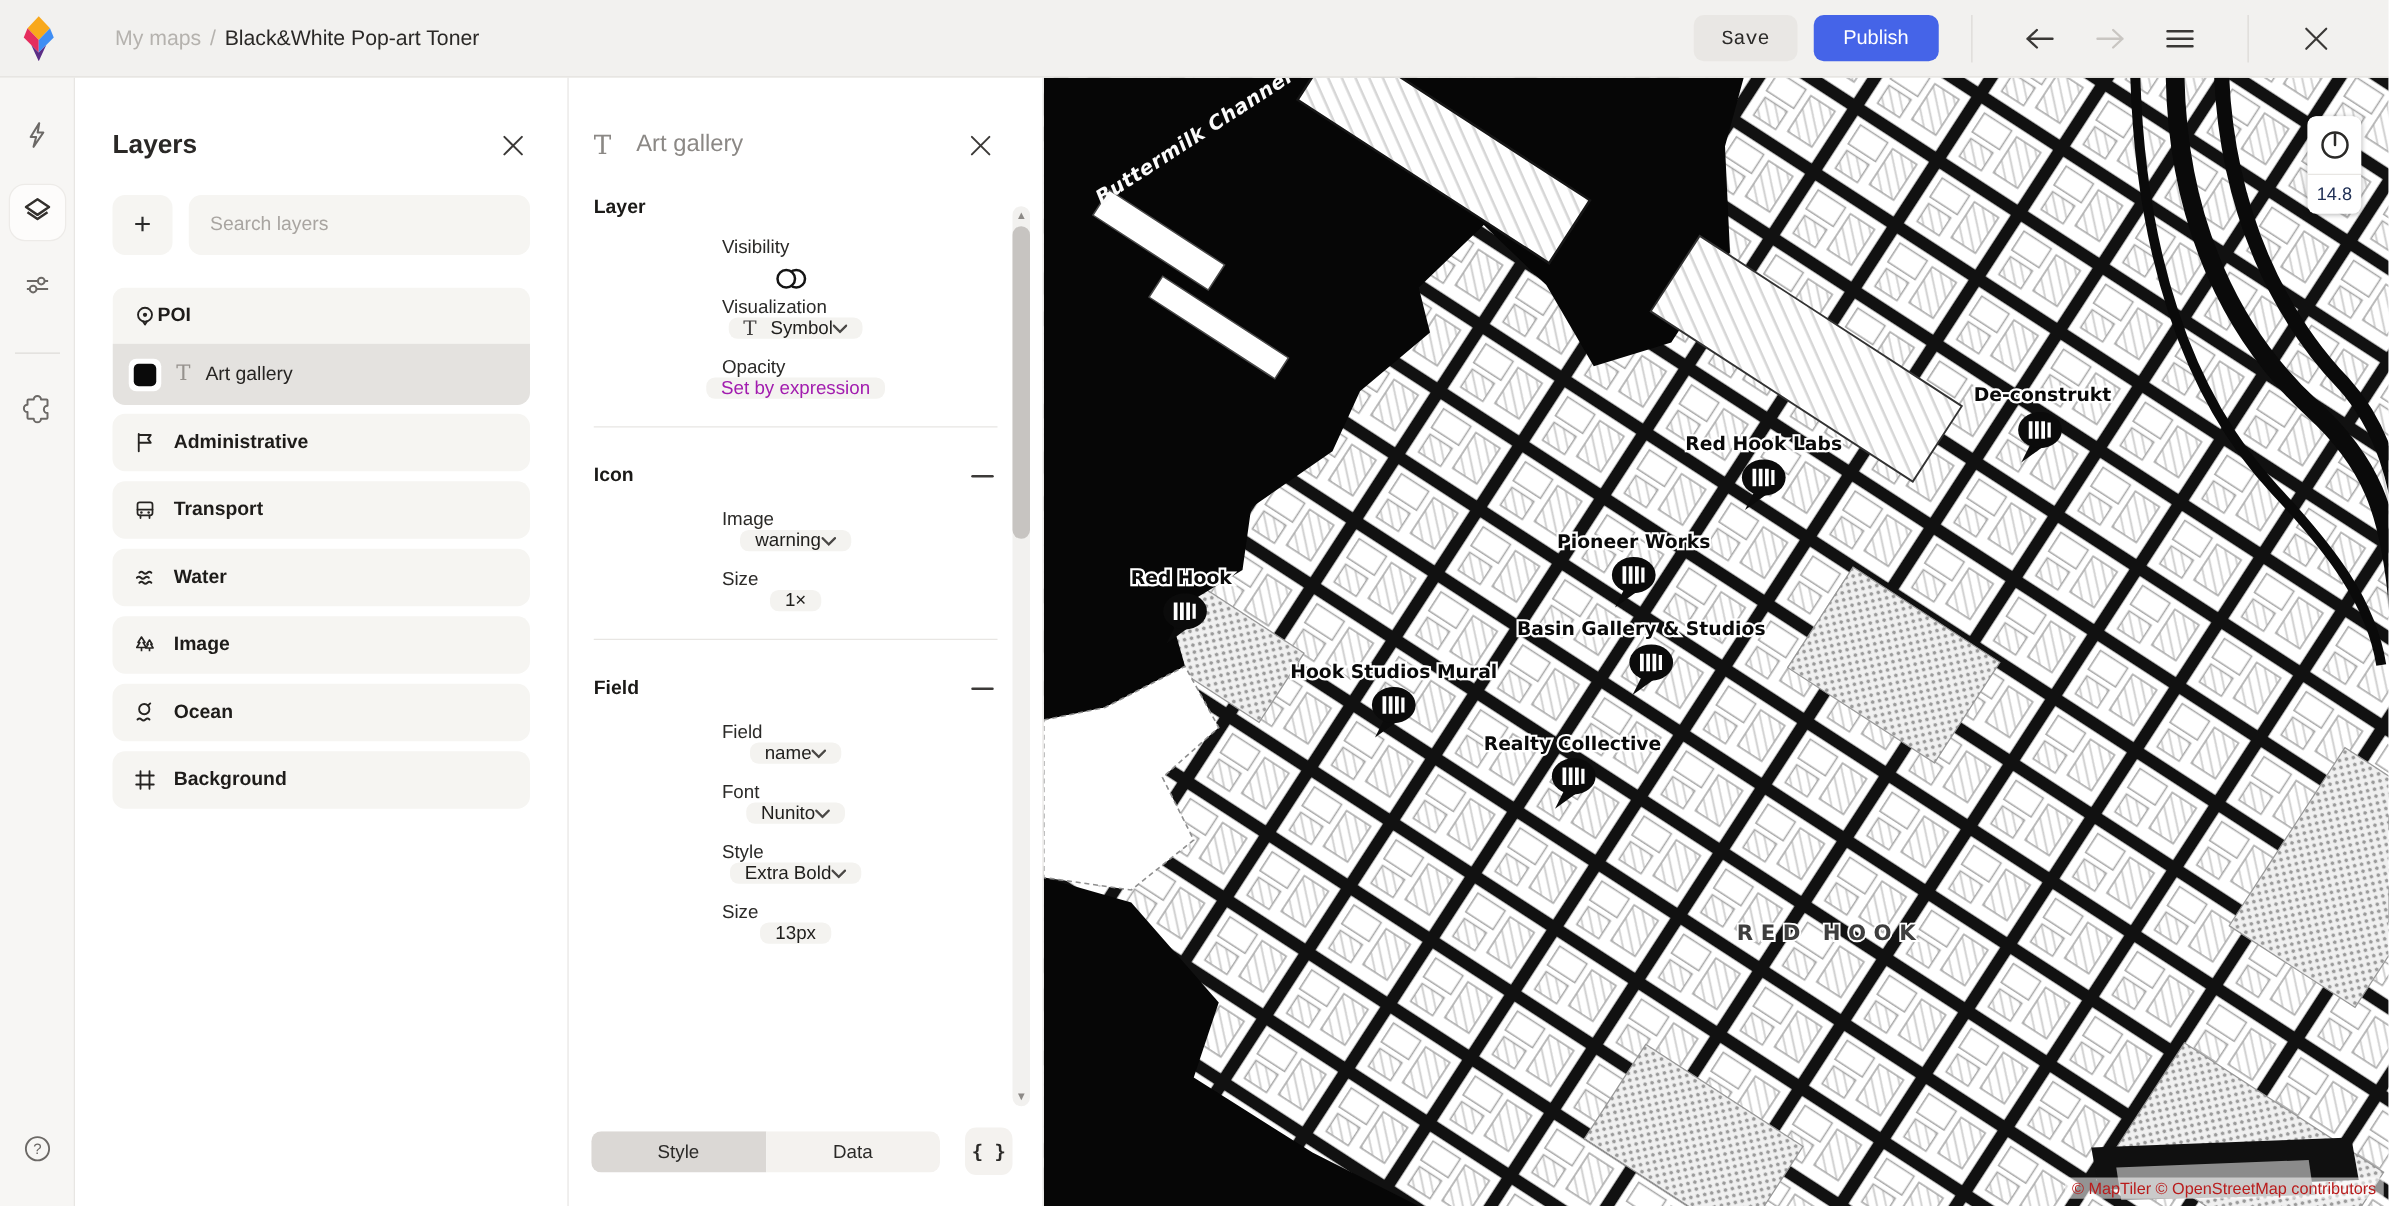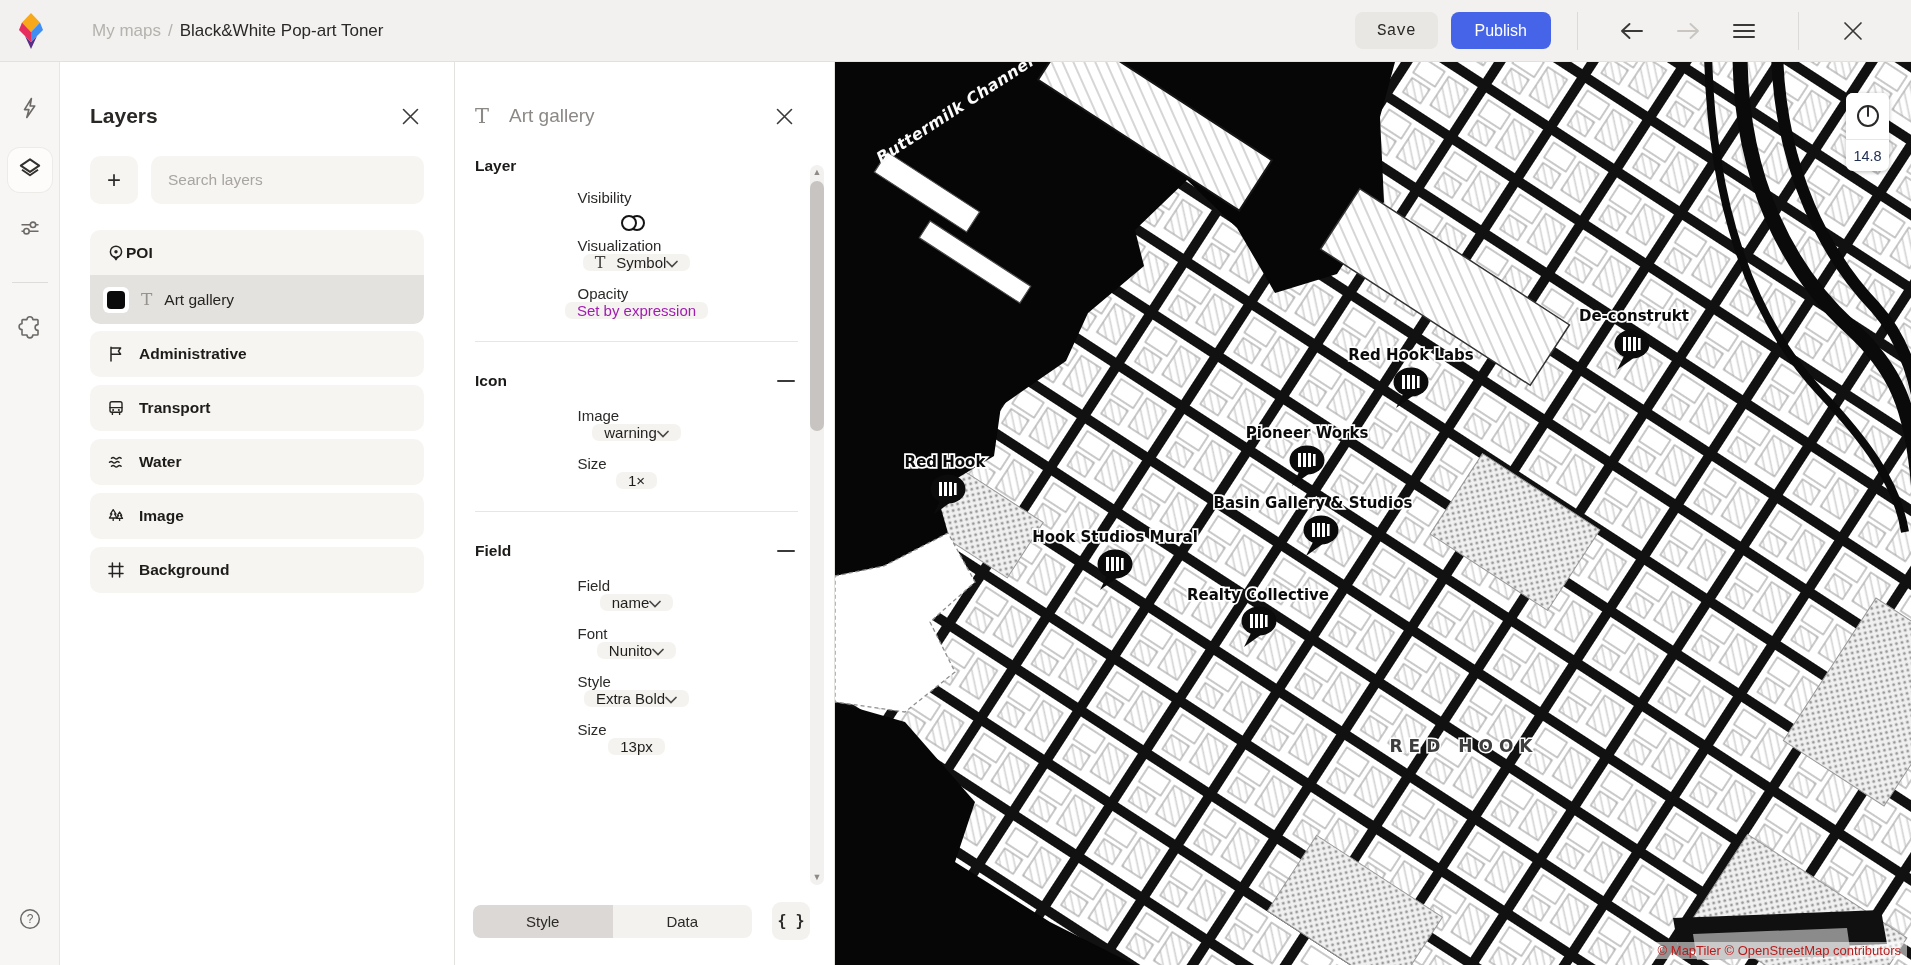--- a/index.html
+++ b/index.html
@@ -292,20 +292,29 @@
             <span class="g-label">Water</span>
           </div>
           <div class="group-row">
             <span class="g-icon">
               <svg width="18" height="18" viewBox="0 0 18 18">
                 <path d="M6.2 2.6 L3.4 7 H4.9 L2.4 11 H10 L7.5 7 H9 Z M6.2 11 V14" fill="none" stroke="#262422" stroke-width="1.3" stroke-linejoin="round"></path>
                 <path d="M12.6 5 L10.5 8.3 H11.6 L9.7 11.4 H15.5 L13.6 8.3 H14.7 Z M12.6 11.4 V14" fill="none" stroke="#262422" stroke-width="1.3" stroke-linejoin="round"></path>
               </svg>
             </span>
             <span class="g-label">Image</span>
+          </div>
+          <div class="group-row">
+            <span class="g-icon">
+              <svg width="18" height="18" viewBox="0 0 18 18">
+                <circle cx="8.4" cy="6.3" r="4.1" fill="none" stroke="#262422" stroke-width="1.5"></circle>
+                <path d="M11.4 3.4 L13.2 1.7 M3 14.6 Q4.6 13.1 6.2 14.6 T9.4 14.6 T12.6 14.6" fill="none" stroke="#262422" stroke-width="1.5" stroke-linecap="round"></path>
+              </svg>
+            </span>
+            <span class="g-label">Ocean</span>
           </div>
           <div class="group-row">
             <span class="g-icon">
               <svg width="18" height="18" viewBox="0 0 18 18">
                 <path d="M5.4 2 V16 M12.6 2 V16 M2 5.4 H16 M2 12.6 H16" fill="none" stroke="#262422" stroke-width="1.5" stroke-linecap="round"></path>
               </svg>
             </span>
             <span class="g-label">Background</span>
           </div>
         </div>

